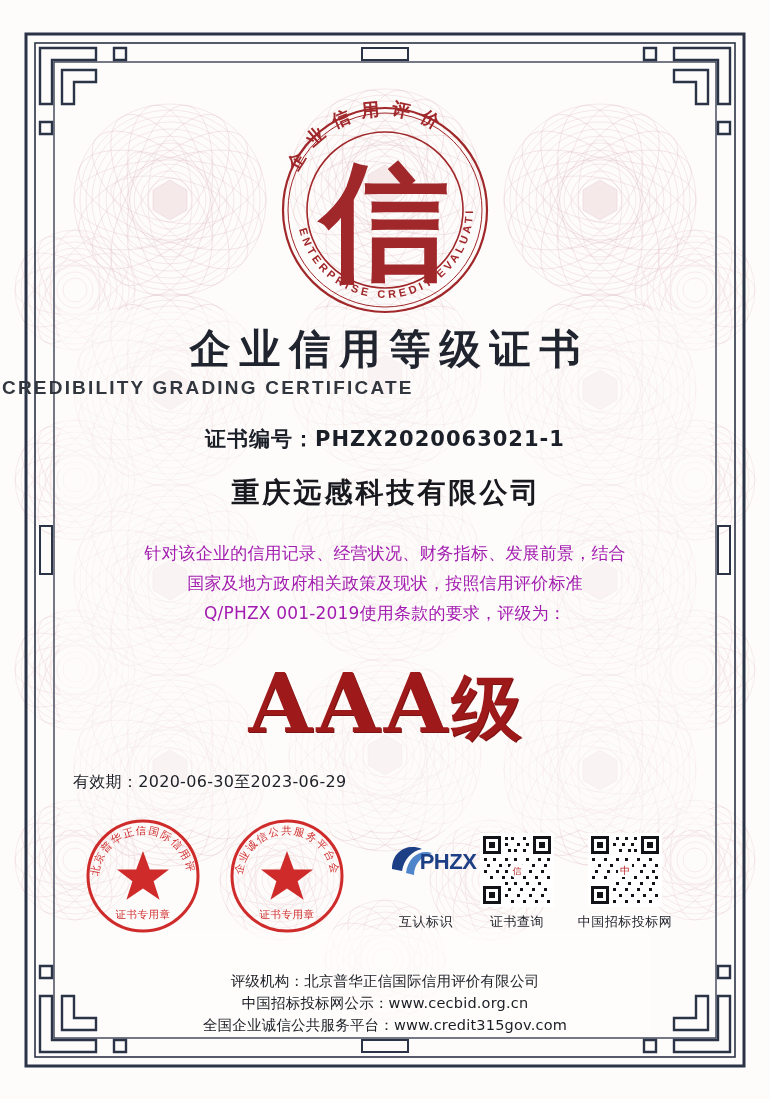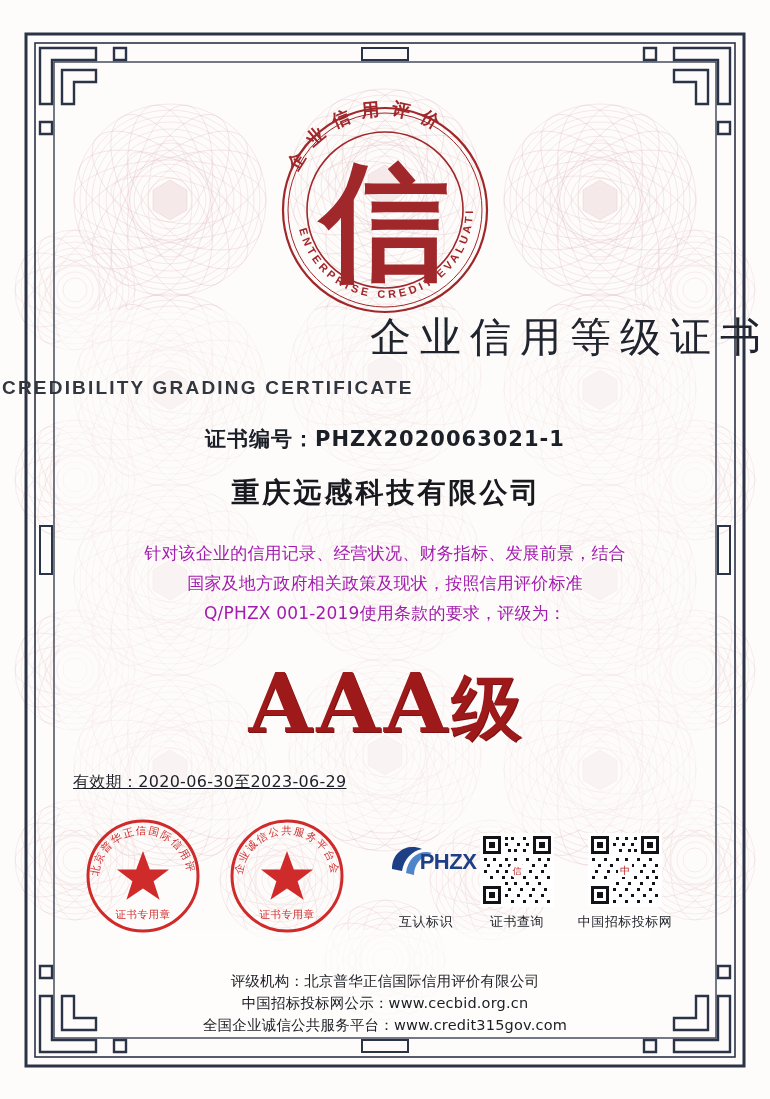--- a/index.html
+++ b/index.html
@@ -53,26 +53,26 @@
   .content {
     position: absolute;
     left: 0;
     top: 0;
     width: 770px;
     height: 1099px;
   }
 
   .title-cn {
     position: absolute;
-    top: 310px;
+    top: 322px;
     width: 100%;
-    text-align: right;
+    text-align: center;
     font-family: "DejaVu Sans", sans-serif;
     font-size: 41px;
-    font-weight: normal;
+    font-weight: bold;
     letter-spacing: 9px;
     color: #20242e;
     text-indent: 9px;
   }
 
   .title-en {
     position: absolute;
     top: 377px;
     width: 100%;
     text-align: left;
@@ -142,21 +142,20 @@
   }
 
   .validity {
     position: absolute;
     top: 772px;
     left: 73px;
     font-family: "DejaVu Sans", sans-serif;
     font-size: 16px;
     color: #1d2028;
     letter-spacing: 0.3px;
-    text-decoration: underline;
   }
 
   
   .stamps-row {
     position: absolute;
     top: 815px;
     left: 60px;
     width: 660px;
     height: 120px;
   }

